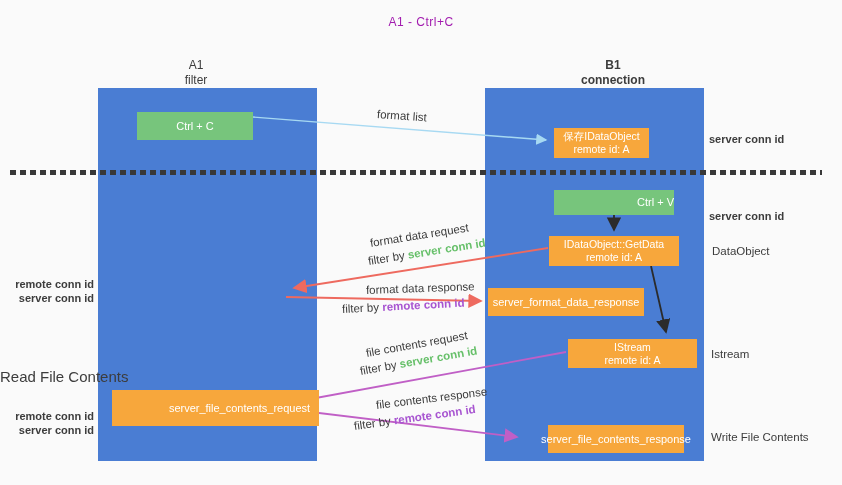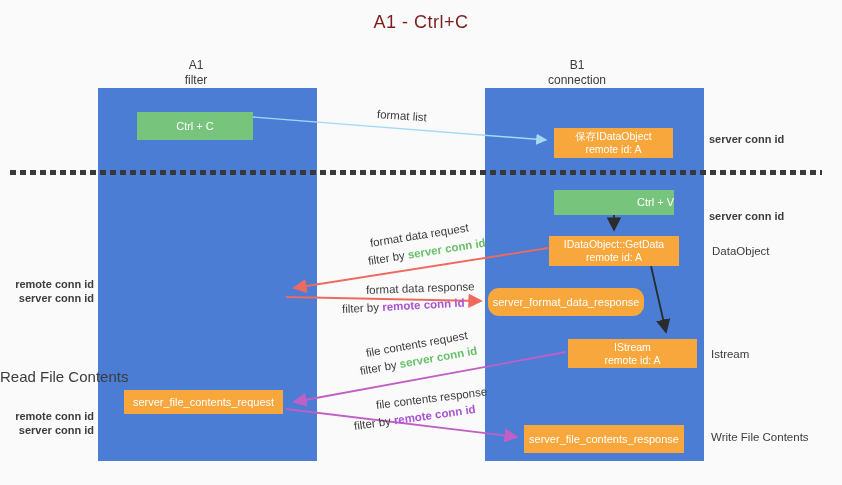--- a/index.html
+++ b/index.html
@@ -3,21 +3,21 @@
 <meta charset="utf-8">
 <style>
   html,body{margin:0;padding:0;background:#fafafa;}
   .stage{
     position:relative;width:842px;height:485px;overflow:hidden;
     background:#fafafa;
     font-family:"Liberation Sans","DejaVu Sans",sans-serif;
     color:#3d3d3d;
   }
   .abs{position:absolute;}
-  .title{left:0;right:0;top:12px;text-align:center;font-size:18px;line-height:20px;color:#7f1d1d;letter-spacing:.5px;}
+  .title{left:0;right:0;top:12px;text-align:center;font-size:12px;line-height:20px;color:#a21caf;letter-spacing:.5px;}
   .col-header{width:110px;text-align:center;font-size:12px;line-height:15px;color:#3c3c3c;}
   .lifeline{background:#4a7dd3;}
   .divider{
     left:10px;top:170px;width:812px;height:5px;
     background:repeating-linear-gradient(90deg,#383838 0 6px,transparent 6px 10px);
   }
   .node{
     display:flex;flex-direction:column;align-items:center;justify-content:center;
     color:#fff;font-size:11px;line-height:13px;text-align:center;white-space:nowrap;
   }
@@ -38,21 +38,21 @@
 <div class="stage">
 
   <div class="abs title">
     <div>A1 - Ctrl+C</div>
   </div>
 
   <div class="abs col-header" style="left:141px;top:58px;">
     <div>A1</div>
     <div>filter</div>
   </div>
-  <div class="abs col-header" style="left:522px;top:58px;">
+  <div class="abs col-header" style="left:558px;top:58px;font-weight:bold;">
     <div>B1</div>
     <div>connection</div>
   </div>
 
   <div class="abs lifeline" style="left:98px;top:88px;width:219px;height:373px;"></div>
   <div class="abs lifeline" style="left:485px;top:88px;width:219px;height:373px;"></div>
 
   <div class="abs divider"></div>
 
   <svg class="arrows" width="842" height="485" viewBox="0 0 842 485">
@@ -79,40 +79,40 @@
     <line x1="286" y1="409" x2="517" y2="437" stroke="#c05fc6" stroke-width="1.8" marker-end="url(#mmag)"></line>
   </svg>
 
   <div class="abs node node-green" style="left:137px;top:104px;width:116px;height:28px;">
     <span>Ctrl + C</span>
   </div>
   <div class="abs node node-green" style="left:554px;top:182px;width:120px;height:25px;align-items:flex-end;">
     <span>Ctrl + V</span>
   </div>
 
-  <div class="abs node node-orange" style="left:554px;top:128px;width:119px;height:30px;">
+  <div class="abs node node-orange" style="left:554px;top:128px;width:95px;height:30px;">
     <small>保存IDataObject</small>
     <small>remote id: A</small>
   </div>
   <div class="abs node node-orange" style="left:549px;top:236px;width:130px;height:30px;">
     <small>IDataObject::GetData</small>
     <small>remote id: A</small>
   </div>
   <div class="abs node node-orange" style="left:568px;top:339px;width:129px;height:29px;">
     <small>IStream</small>
     <small>remote id: A</small>
   </div>
 
-  <div class="abs node node-orange" style="left:488px;top:288px;width:156px;height:28px;border-radius:11px;">
+  <div class="abs node node-orange" style="left:488px;top:288px;width:156px;height:28px;">
     <span>server_format_data_response</span>
   </div>
-  <div class="abs node node-orange" style="left:124px;top:390px;width:159px;height:24px;">
+  <div class="abs node node-orange" style="left:112px;top:390px;width:159px;height:36px;padding-left:48px;">
     <span>server_file_contents_request</span>
   </div>
-  <div class="abs node node-orange" style="left:524px;top:425px;width:160px;height:28px;">
+  <div class="abs node node-orange" style="left:548px;top:425px;width:136px;height:28px;">
     <span>server_file_contents_response</span>
   </div>
 
   <div class="abs elabel" style="left:377px;top:108px;transform:rotate(4deg);">format list</div>
 
   <div class="abs elabel" style="left:370px;top:237px;transform:rotate(-9deg);">format data request</div>
   <div class="abs elabel" style="left:368px;top:255px;transform:rotate(-9deg);">
     <span>filter by </span><span class="green-t">server conn id</span>
   </div>
 

